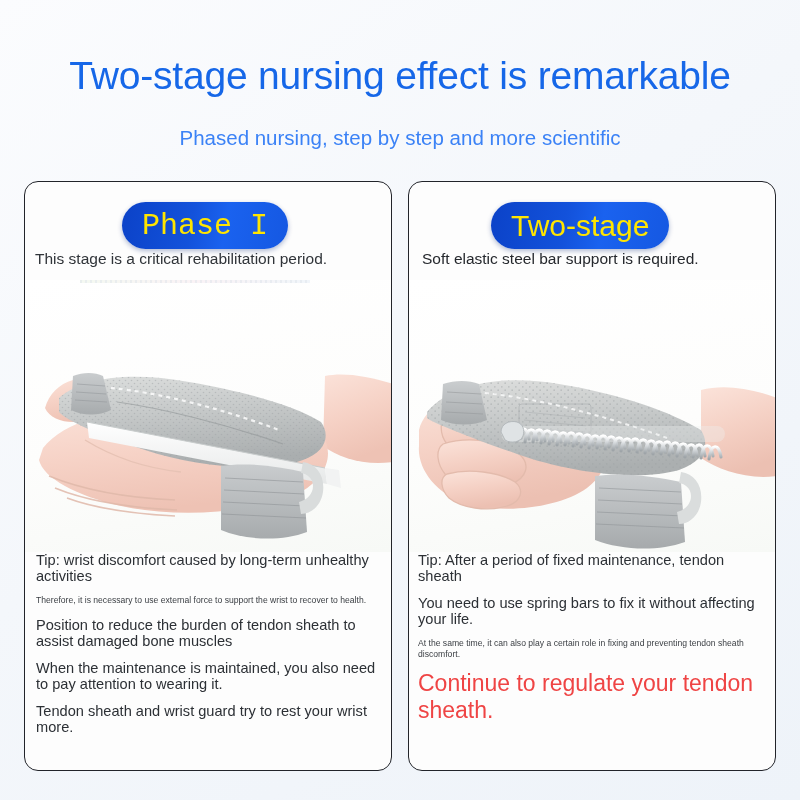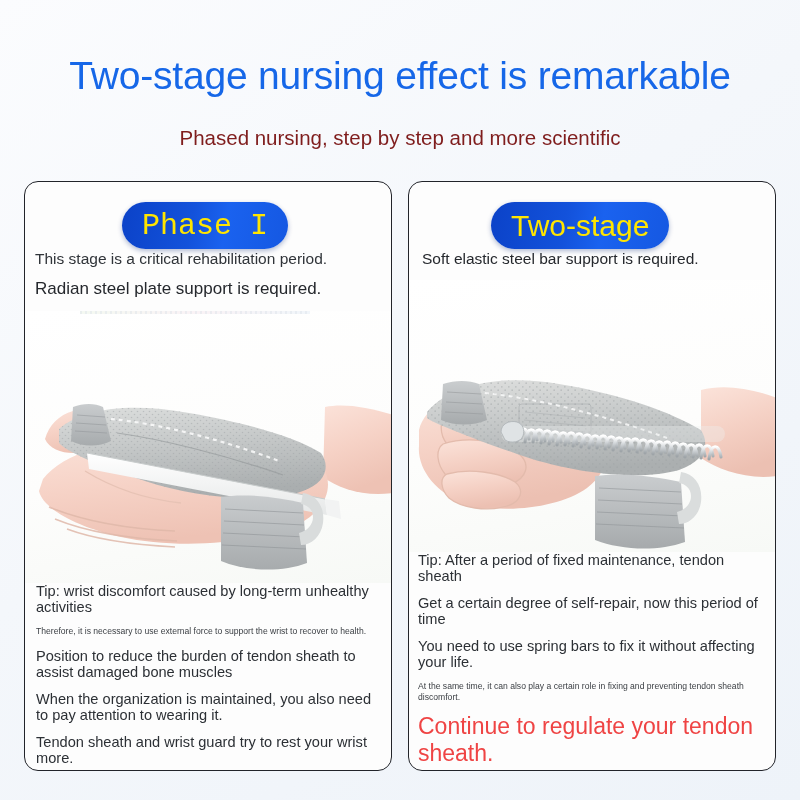--- a/index.html
+++ b/index.html
@@ -18,21 +18,21 @@
     position: absolute; top: 38px; left: 0; width: 800px;
     text-align: center;
     font-size: 39px; font-weight: 400; letter-spacing: -0.2px;
     color: #1667e8;
     white-space: nowrap;
   }
   .subtitle {
     position: absolute; top: 110px; left: 0; width: 800px;
     text-align: center;
     font-size: 20.5px; font-weight: 400;
-    color: #7f1d1d;
+    color: #3b82f6;
   }
 
   
   .panel {
     position: absolute; top: 165px; height: 590px;
     background: #fdfdfd;
     border: 1.6px solid #22242a;
     border-radius: 14px;
     overflow: hidden;
   }
@@ -98,21 +98,20 @@
   <div class="title">Two-stage nursing effect is remarkable</div>
   <div class="subtitle">Phased nursing, step by step and more scientific</div>
 
   <div class="panel left">
     <div class="badge-row">
       <div class="badge">Phase I</div>
     </div>
 
     <div class="desc">
       <div class="l1">This stage is a critical rehabilitation period.</div>
-      <div class="l2">Radian steel plate support is required.</div>
     </div>
 
     <div class="photo">
       <div class="watermark"></div>
       <svg width="368" height="272" viewBox="0 0 368 272">
         <defs>
           <linearGradient id="skinL" x1="0" y1="0" x2="0.3" y2="1">
             <stop offset="0" stop-color="#fbe2d9"></stop>
             <stop offset="0.5" stop-color="#f6d2c6"></stop>
             <stop offset="1" stop-color="#eec2b4"></stop>
@@ -186,21 +185,21 @@
 
         <path d="M278 182 C292 184 300 196 298 212 C296 226 286 234 276 234
                  L274 222 C282 220 288 214 288 206 C288 198 282 194 276 193 Z" fill="#d9dcdc"></path>
       </svg>
     </div>
 
     <div class="tips">
       <div class="tip-lead">Tip: wrist discomfort caused by long-term unhealthy activities</div>
       <div class="tip-small">Therefore, it is necessary to use external force to support the wrist to recover to health.</div>
       <div class="tip-big">Position to reduce the burden of tendon sheath to assist damaged bone muscles</div>
-      <div class="tip-big">When the organization is maintained, you also need to pay attention to wearing it.</div>
+      <div class="tip-big">When the maintenance is maintained, you also need to pay attention to wearing it.</div>
       <div class="tip-big">Tendon sheath and wrist guard try to rest your wrist more.</div>
     </div>
   </div>
 
   <div class="panel right">
     <div class="badge-row">
       <div class="badge">Two-stage</div>
     </div>
 
     <div class="desc">
@@ -320,20 +319,19 @@
           <line x1="188" y1="232" x2="274" y2="236"></line>
           <line x1="187" y1="244" x2="275" y2="248"></line>
         </g>
         <path d="M272 192 C286 194 294 206 292 222 C290 236 280 244 270 244
                  L268 232 C276 230 282 224 282 216 C282 208 276 204 270 203 Z" fill="#dadddd"></path>
       </svg>
     </div>
 
     <div class="tips">
       <div class="tip-lead">Tip: After a period of fixed maintenance, tendon sheath</div>
-      <div class="tip-lead">Get a certain degree of self-repair, now this period of time</div>
       <div class="tip-lead">You need to use spring bars to fix it without affecting your life.</div>
       <div class="tip-small">At the same time, it can also play a certain role in fixing and preventing tendon sheath discomfort.</div>
       <div class="tip-xl">Continue to regulate your tendon sheath.</div>
     </div>
   </div>
 
 </div>
 
 </body></html>

